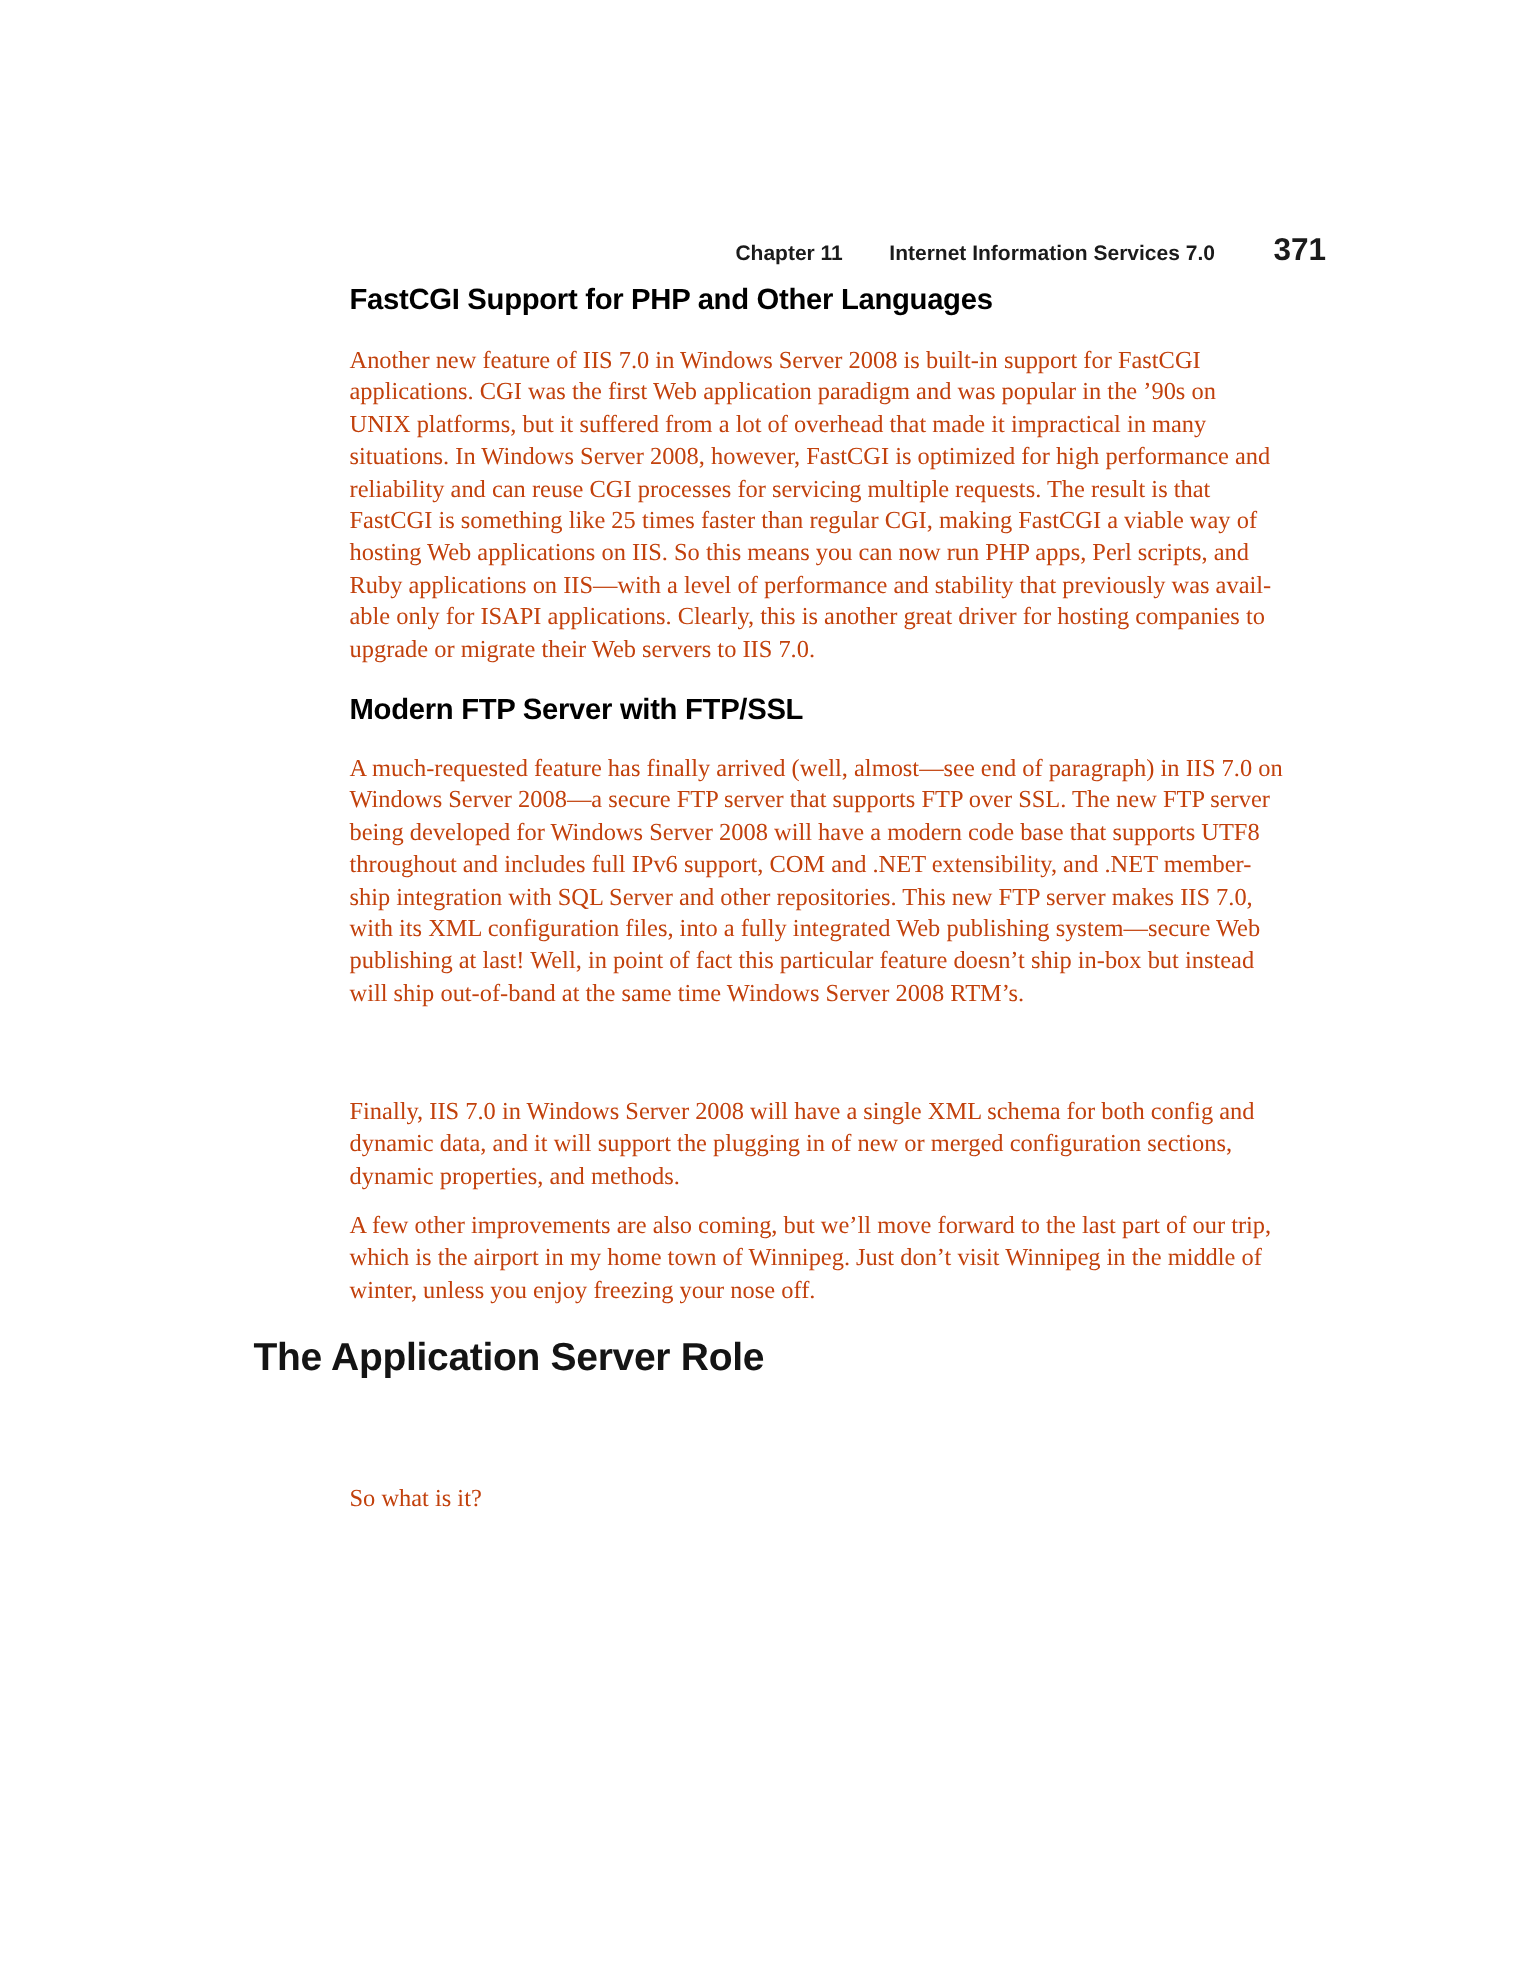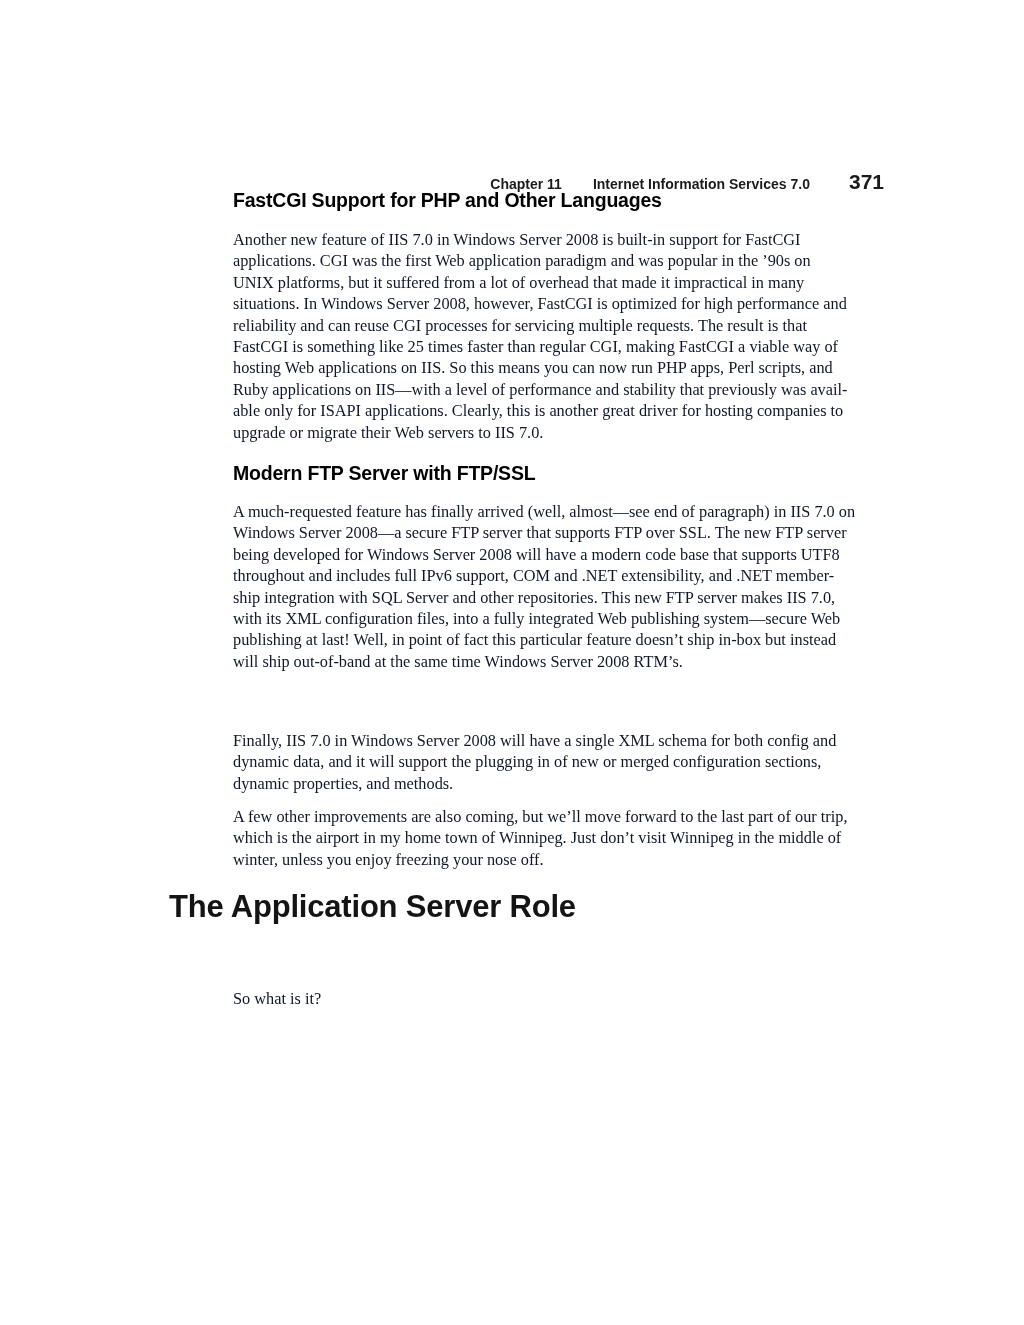--- a/index.html
+++ b/index.html
@@ -16,21 +16,20 @@
   }
   .running-header {
     position: absolute;
     top: 155px;
     right: 140px;
     display: flex;
     align-items: baseline;
     font-family: "Liberation Sans", sans-serif;
     font-weight: bold;
     color: #1b1b1b;
-    margin-top: 15px;
   }
   .running-header .chapter {
     font-size: 14px;
     margin-right: 15px;
   }
   .running-header .chap-title {
     font-size: 14px;
     padding-left: 16px;
   }
   .running-header .page-num {
@@ -46,33 +45,33 @@
     font-size: 19.5px;
     letter-spacing: -0.2px;
     color: #000000;
   }
   .h1 {
     position: absolute;
     left: 169px;
     margin: 0;
     font-family: "Liberation Sans", sans-serif;
     font-weight: bold;
-    font-size: 31px;
+    font-size: 26px;
     letter-spacing: -0.2px;
     color: #141414;
   }
   .body-par {
     position: absolute;
     left: 233px;
     width: 680px;
     margin: 0;
     font-family: "Liberation Serif", serif;
     font-size: 16.3px;
     line-height: 21.4px;
-    color: #0f172a;
+    color: #c2410c;
     white-space: pre-line;
   }
 </style>
 </head>
 <body>
 
 <div class="page">
 
   <div class="running-header">
     <span class="chapter">Chapter 11</span>

